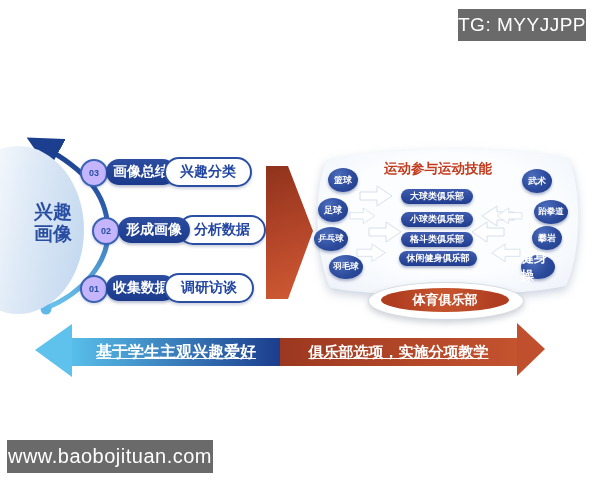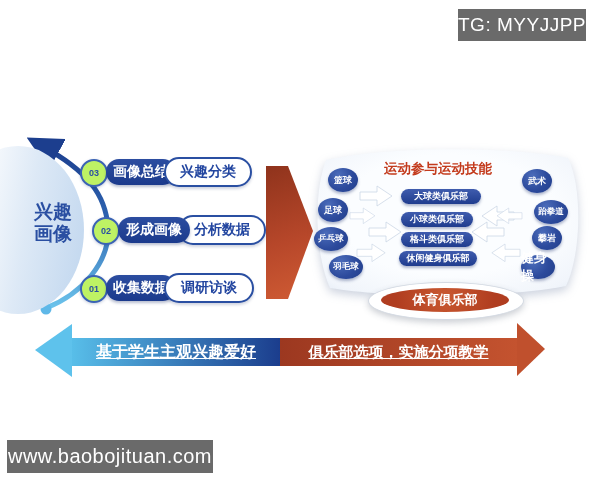--- a/index.html
+++ b/index.html
@@ -8,21 +8,21 @@
   .abs{position:absolute;}
   .flex{display:flex;align-items:center;justify-content:center;}
 
   .gray-badge{background:#6a6a6a;color:#ffffff;font-size:19px;letter-spacing:.5px;}
 
   .left-disc{left:-48px;top:146px;width:132px;height:168px;border-radius:50%;
              background:linear-gradient(100deg,#ffffff 15%,#dde9f6 55%,#c3d8ef 95%);}
   .interest-title{left:18px;top:201px;width:70px;text-align:center;color:#2a4fa2;
                   font-size:19px;font-weight:bold;line-height:22px;}
 
-  .num-circle{width:24px;height:24px;border-radius:50%;background:#bef264;
+  .num-circle{width:24px;height:24px;border-radius:50%;background:#c4b5fd;
               border:2px solid #3b63b4;color:#2a4fa2;font-size:9px;font-weight:bold;
               box-shadow:0 1px 3px rgba(30,60,120,.25);}
   .step-dark{background:linear-gradient(180deg,#2c4da0,#1b3a8c);color:#ffffff;
              border-radius:14px;font-size:14px;font-weight:bold;
              box-shadow:0 2px 3px rgba(20,40,100,.3);}
   .step-light{background:#ffffff;border:2px solid #2a4fa2;color:#2346a0;
               border-radius:15px;font-size:14px;font-weight:bold;
               box-shadow:0 2px 3px rgba(20,40,100,.2);}
 
   .cloud-title{left:358px;top:160px;width:160px;text-align:center;color:#c33a1c;
@@ -174,21 +174,21 @@
   <div class="abs flex bubble" style="left:534px;top:200px;width:34px;height:24px;font-size:8.5px;text-align:right;">
     <span>跆拳道</span>
     </div>
   <div class="abs flex bubble" style="left:532px;top:226px;width:30px;height:24px;font-size:9px;">
     <span>攀岩</span>
     </div>
   <div class="abs flex bubble" style="left:521px;top:255px;width:34px;height:24px;font-size:13px;">
     <span>健身操</span>
     </div>
 
-  <div class="abs flex club-pill" style="left:401px;top:189px;width:80px;height:15px;">
+  <div class="abs flex club-pill" style="left:401px;top:189px;width:72px;height:15px;">
     <span>大球类俱乐部</span>
     </div>
   <div class="abs flex club-pill" style="left:401px;top:212px;width:72px;height:15px;">
     <span>小球类俱乐部</span>
     </div>
   <div class="abs flex club-pill" style="left:401px;top:232px;width:72px;height:15px;">
     <span>格斗类俱乐部</span>
     </div>
   <div class="abs flex club-pill" style="left:399px;top:251px;width:78px;height:15px;">
     <span>休闲健身俱乐部</span>

